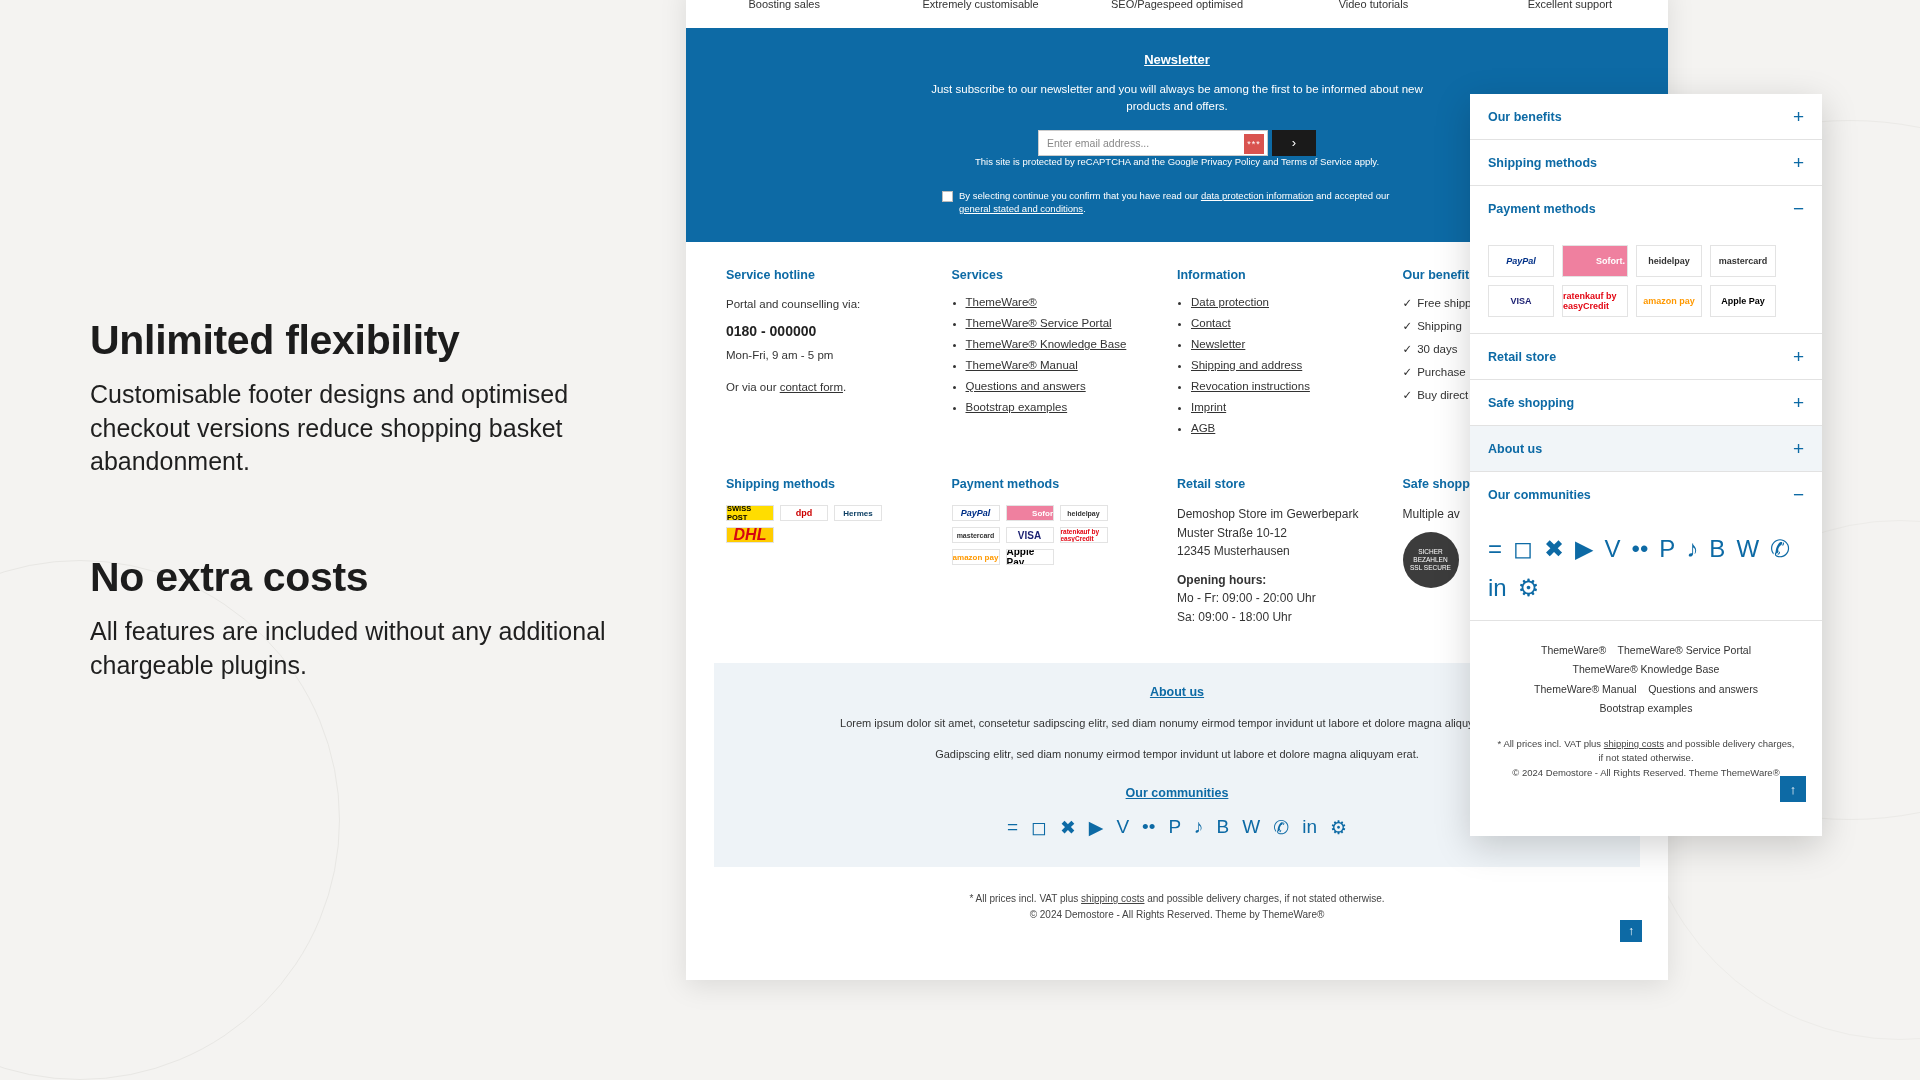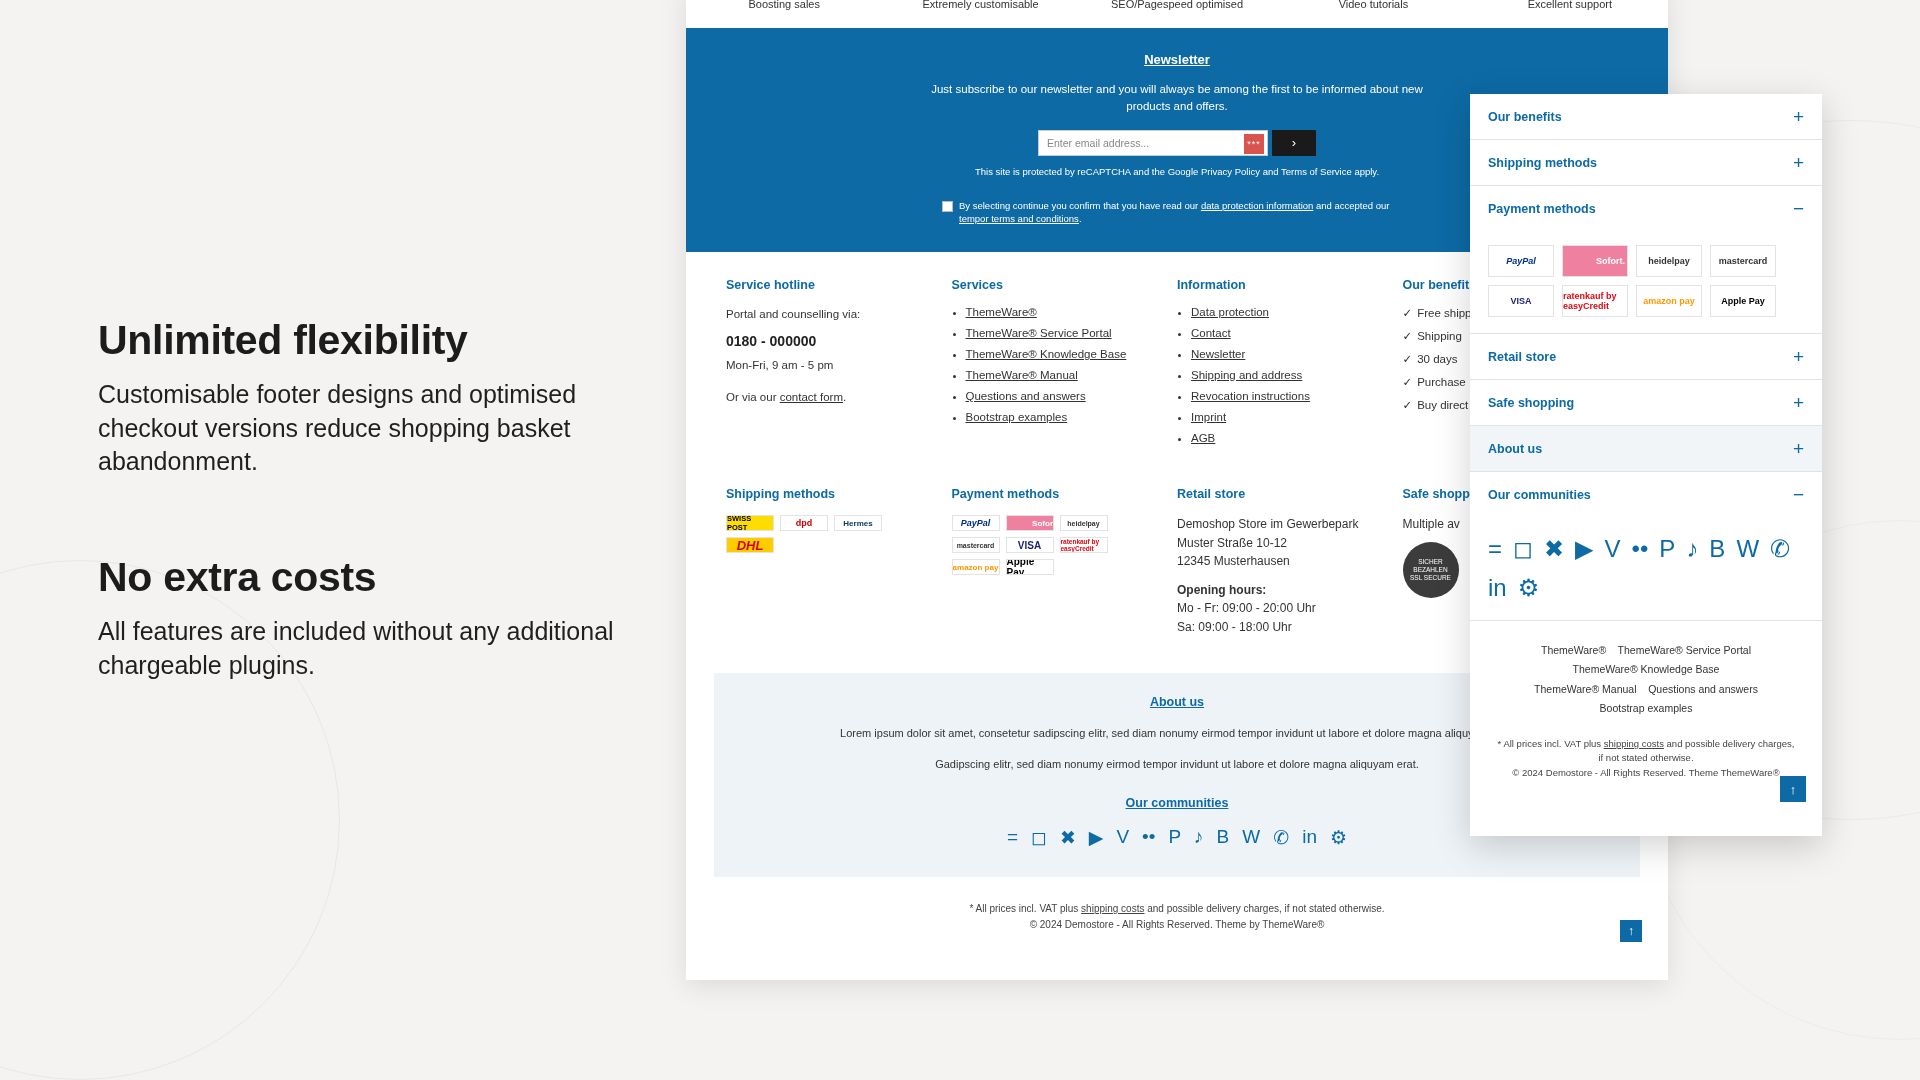--- a/index.html
+++ b/index.html
@@ -20,21 +20,21 @@
     position: absolute; border-radius: 50%;
     border: 1px solid #e8e7e4;
   }
   .bg-deco.d1 { left: -180px; top: 560px; width: 520px; height: 520px; }
   .bg-deco.d2 { left: 1500px; top: 120px; width: 700px; height: 700px; border-color:#ebeae7; }
   .bg-deco.d3 { left: 1640px; top: 520px; width: 520px; height: 520px; border-color:#edece9; }
 
   
   .left-copy {
     position: absolute;
-    left: 98px; top: 318px;
+    left: 90px; top: 318px;
     width: 570px;
   }
   .left-copy h1 {
     font-size: 41px;
     line-height: 1.12;
     margin: 0 0 14px 0;
     color: #1c1c1c;
     font-weight: bold;
     letter-spacing: -0.3px;
   }
@@ -87,21 +87,20 @@
   .newsletter .nl-sub {
     font-size: 11.5px;
     line-height: 1.5;
     max-width: 530px;
     margin: 0 auto 14px auto;
   }
   .nl-form {
     display: flex;
     justify-content: center;
     gap: 4px;
-    margin-bottom: 10px;
   }
   .nl-input {
     width: 230px; height: 26px;
     background: #fff;
     border: 1px solid #ccc;
     font-size: 10.5px;
     color: #888;
     padding: 0 26px 0 8px;
     display: flex; align-items: center;
     position: relative;
@@ -167,21 +166,21 @@
     width: 48px; height: 16px;
     background: #fff;
     border: 1px solid #e3e3e3;
     display: flex; align-items: center; justify-content: center;
     font-size: 8px; font-weight: bold;
     overflow: hidden;
   }
   .lb-swiss { background: #fd0; color: #000; font-size: 7.5px; }
   .lb-dpd { color: #c00; font-size: 9px; }
   .lb-hermes { color: #0a3d62; font-size: 8px; }
-  .lb-dhl { background: #fc0; color: #d40511; font-size: 13px; font-style: italic; }
+  .lb-dhl { background: #fc0; color: #d40511; font-size: 16px; font-style: italic; }
   .lb-paypal { color: #003087; font-size: 9px; font-style: italic; }
   .lb-sofort { background: #ef809f; color: #fff; font-size: 8px; padding-left: 31px; }
   .lb-heidel { color: #333; font-size: 7px; }
   .lb-mc { color: #333; font-size: 7px; }
   .lb-visa { color: #1a1f71; font-size: 10px; font-weight: bold; }
   .lb-ratenkauf { color: #e30613; font-size: 6.5px; }
   .lb-amazon { color: #f90; font-size: 8px; }
   .lb-apple { color: #000; font-size: 10px; }
   .addr { font-size: 12px; color: #333; line-height: 1.55; }
   .addr .strong { font-weight: bold; }
@@ -343,21 +342,21 @@
         <div class="nl-input">
           <span>Enter email address...</span>
           <span class="req-dots">***</span>
         </div>
         <div class="nl-btn">›</div>
       </div>
       <div class="nl-recaptcha">This site is protected by reCAPTCHA and the Google Privacy Policy and Terms of Service apply.</div>
       <div class="nl-consent">
         <span class="cb"></span>
         <span>
-          <span>By selecting continue you confirm that you have read our </span><a href="#">data protection information</a><span> and accepted our </span><a href="#">tempor terms and conditions</a><span>.</span>
+          <span>By selecting continue you confirm that you have read our </span><a href="#">data protection information</a><span> and accepted our </span><a href="#">general stated and conditions</a><span>.</span>
         </span>
       </div>
     </div>
 
     <div class="footer-main">
       <div class="fcol">
         <h4>Service hotline</h4>
         <div class="line">Portal and counselling via:</div>
         <div class="phone">0180 - 000000</div>
         <div class="line">Mon-Fri, 9 am - 5 pm</div>

